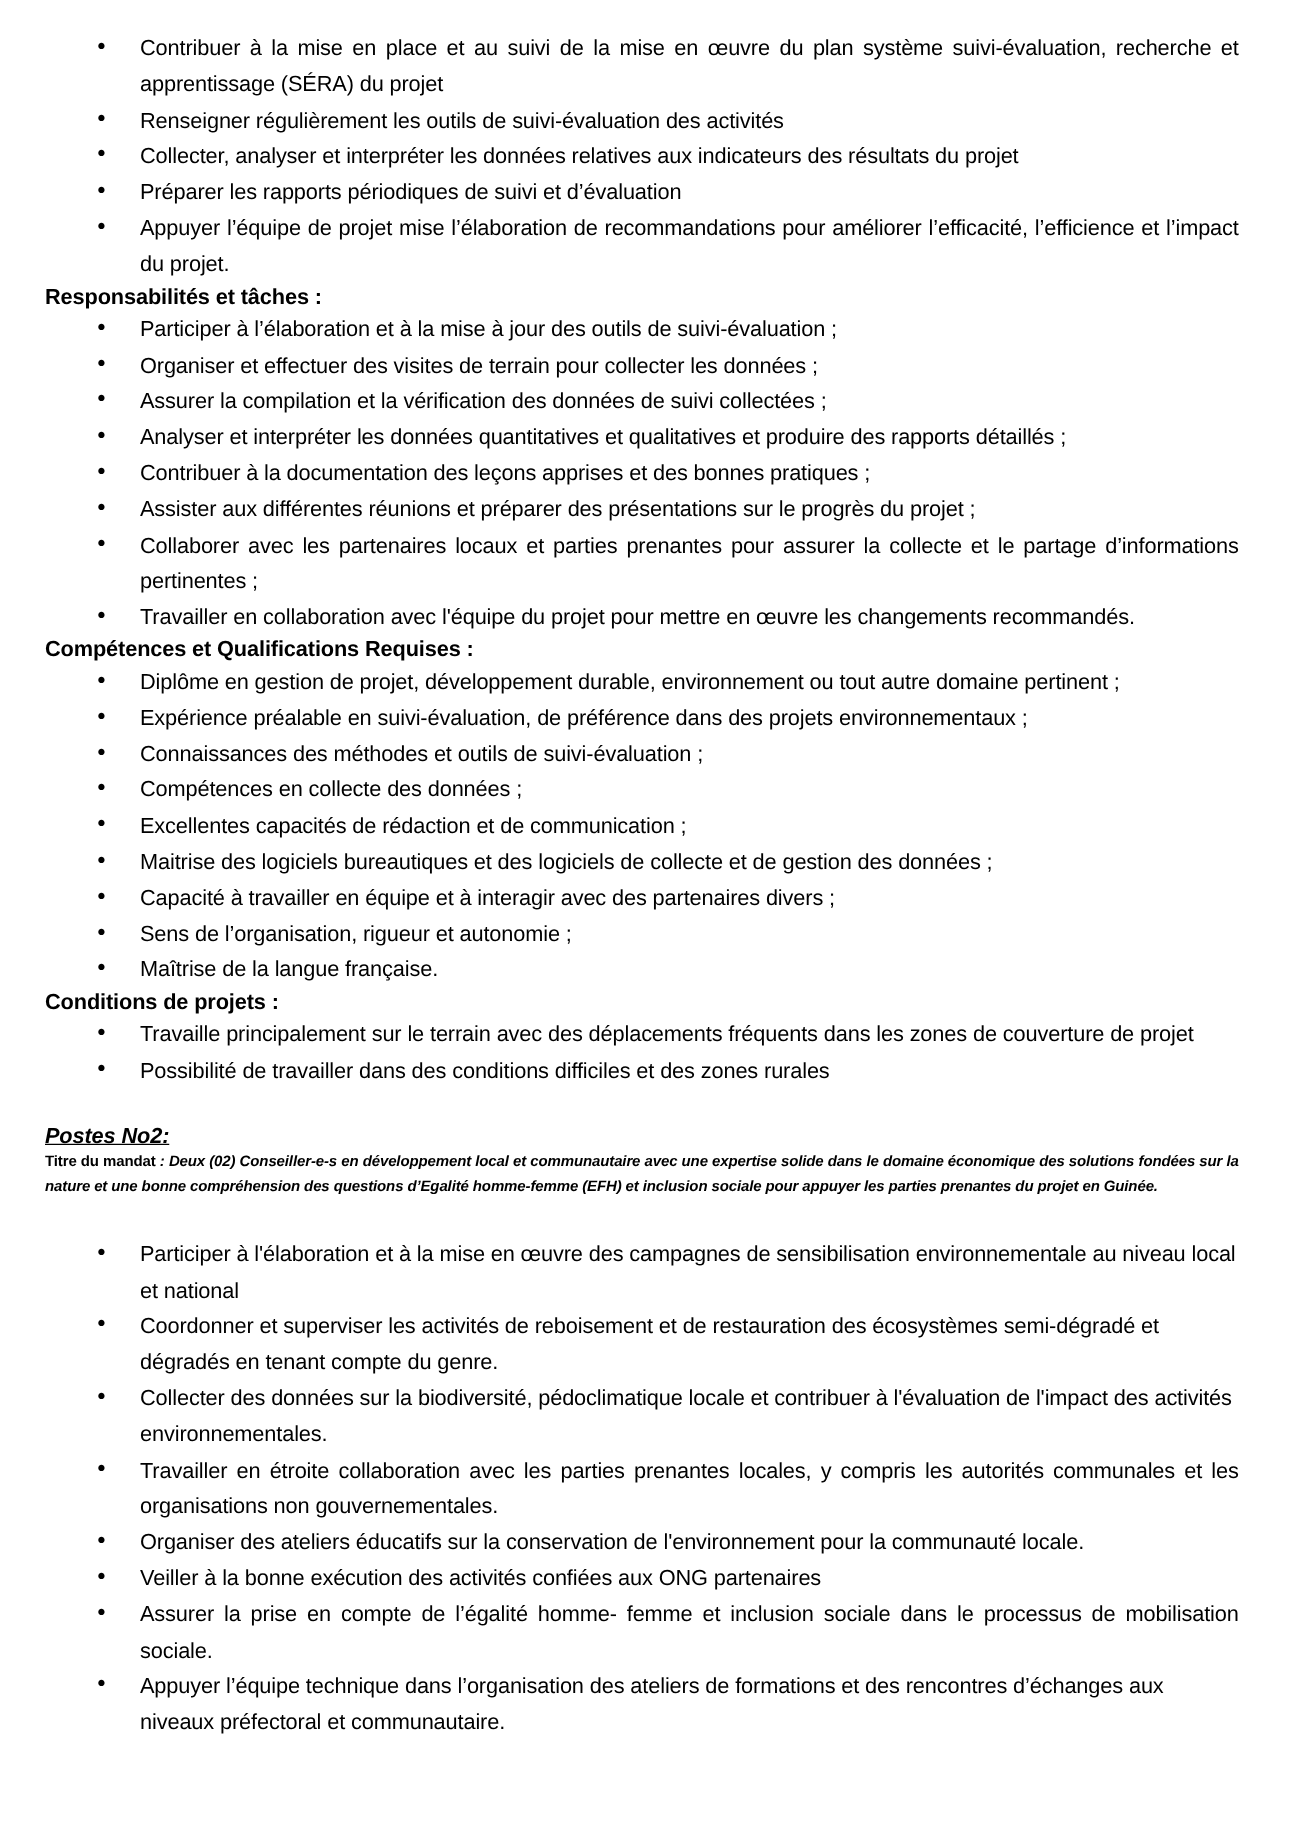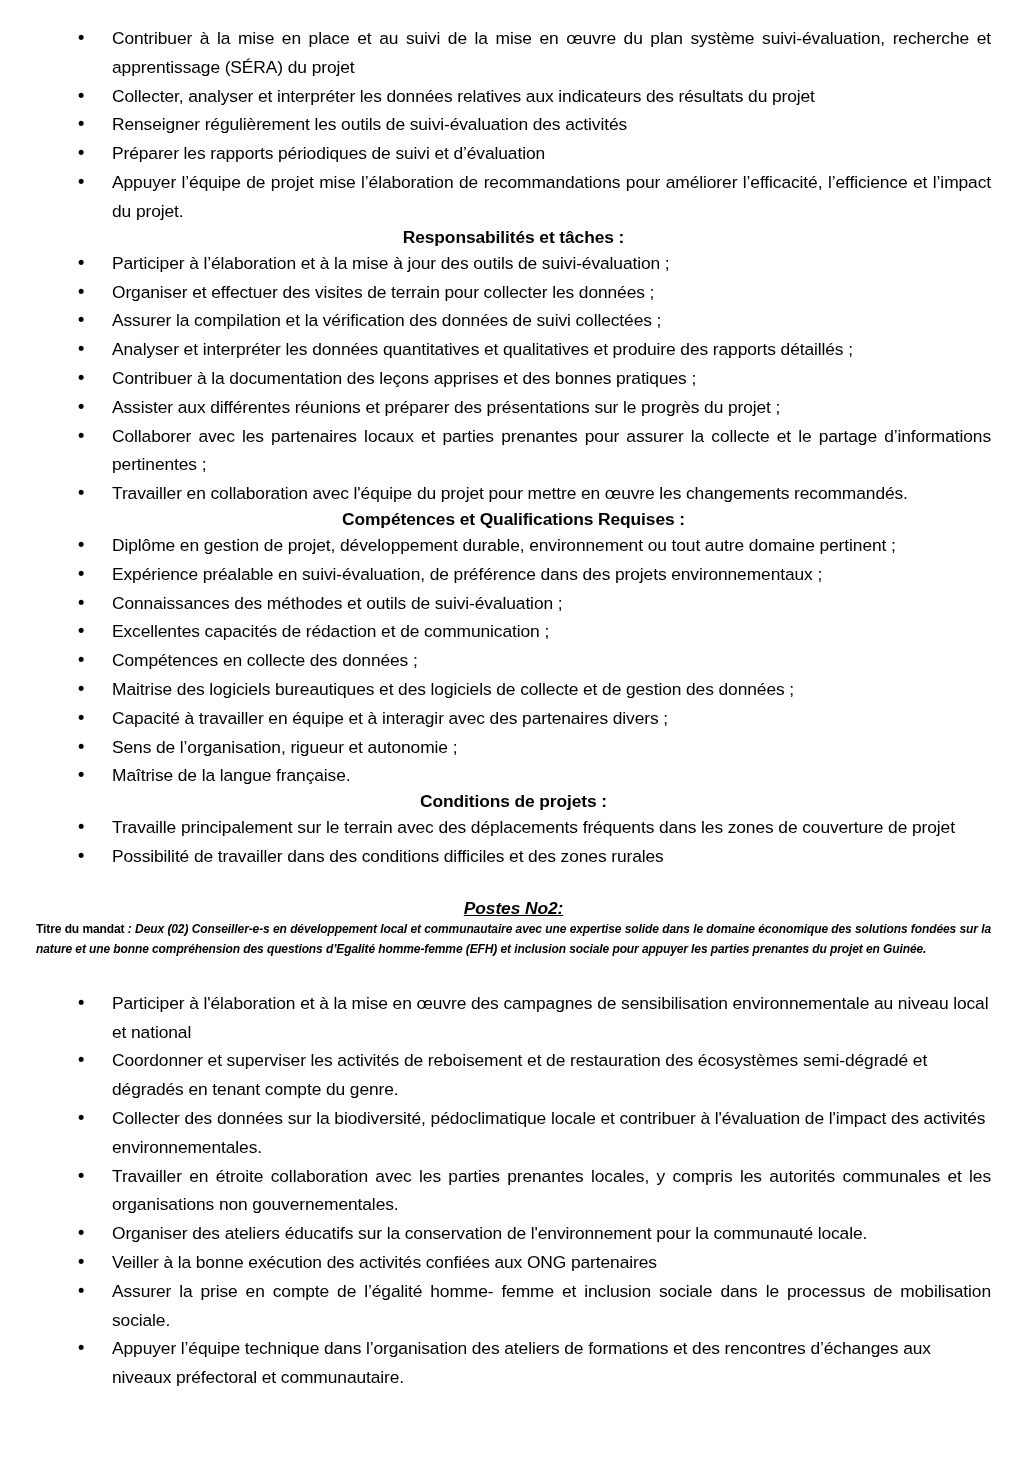--- a/index.html
+++ b/index.html
@@ -27,21 +27,21 @@
     left: 36px;
     top: 24px;
     width: 955px;
   }
   .heading {
     font-size: 17.4px;
     font-weight: bold;
     line-height: 1.33;
     margin: 0;
     padding: 0;
-    text-align: center;
+    text-align: left;
     letter-spacing: -0.1px;
   }
   .heading.underline-italic {
     font-style: italic;
     text-decoration: underline;
   }
   .para {
     font-size: 12px;
     line-height: 1.66;
     margin: 0;
@@ -89,22 +89,22 @@
   .spacer-lg { height: 29px; }
 </style>
 </head>
 <body>
 
 <div class="page">
   <div class="content">
 
     <ul class="bullets">
       <li>Contribuer à la mise en place et au suivi de la mise en œuvre du plan système suivi-évaluation, recherche et apprentissage (SÉRA) du projet</li>
+      <li class="nojustify">Renseigner régulièrement les outils de suivi-évaluation des activités</li>
       <li class="nojustify">Collecter, analyser et interpréter les données relatives aux indicateurs des résultats du projet</li>
-      <li class="nojustify">Renseigner régulièrement les outils de suivi-évaluation des activités</li>
       <li class="nojustify">Préparer les rapports périodiques de suivi et d’évaluation</li>
       <li>Appuyer l’équipe de projet mise l’élaboration de recommandations pour améliorer l’efficacité, l’efficience et l’impact du projet.</li>
     </ul>
 
     <h2 class="heading">Responsabilités et tâches :</h2>
 
     <ul class="bullets">
       <li class="nojustify">Participer à l’élaboration et à la mise à jour des outils de suivi-évaluation ;</li>
       <li class="nojustify">Organiser et effectuer des visites de terrain pour collecter les données ;</li>
       <li class="nojustify">Assurer la compilation et la vérification des données de suivi collectées ;</li>
@@ -114,22 +114,22 @@
       <li>Collaborer avec les partenaires locaux et parties prenantes pour assurer la collecte et le partage d’informations pertinentes ;</li>
       <li>Travailler en collaboration avec l'équipe du projet pour mettre en œuvre les changements recommandés.</li>
     </ul>
 
     <h2 class="heading">Compétences et Qualifications Requises :</h2>
 
     <ul class="bullets">
       <li>Diplôme en gestion de projet, développement durable, environnement ou tout autre domaine pertinent ;</li>
       <li class="nojustify">Expérience préalable en suivi-évaluation, de préférence dans des projets environnementaux ;</li>
       <li class="nojustify">Connaissances des méthodes et outils de suivi-évaluation ;</li>
+      <li class="nojustify">Compétences en collecte des données ;</li>
       <li class="nojustify">Excellentes capacités de rédaction et de communication ;</li>
-      <li class="nojustify">Compétences en collecte des données ;</li>
       <li class="nojustify">Maitrise des logiciels bureautiques et des logiciels de collecte et de gestion des données ;</li>
       <li class="nojustify">Capacité à travailler en équipe et à interagir avec des partenaires divers ;</li>
       <li class="nojustify">Sens de l’organisation, rigueur et autonomie ;</li>
       <li class="nojustify">Maîtrise de la langue française.</li>
     </ul>
 
     <h2 class="heading">Conditions de projets :</h2>
 
     <ul class="bullets">
       <li>Travaille principalement sur le terrain avec des déplacements fréquents dans les zones de couverture de projet</li>

